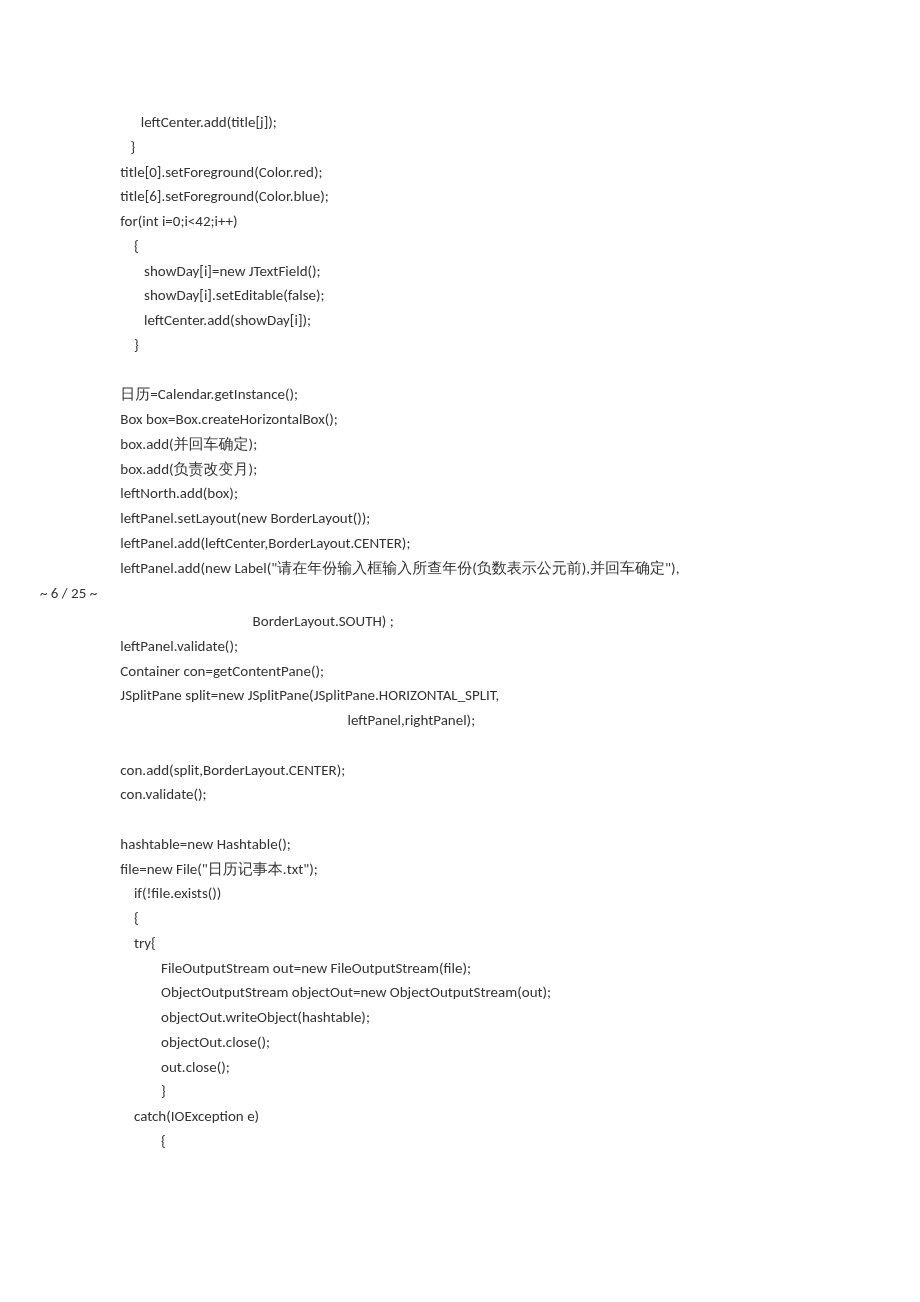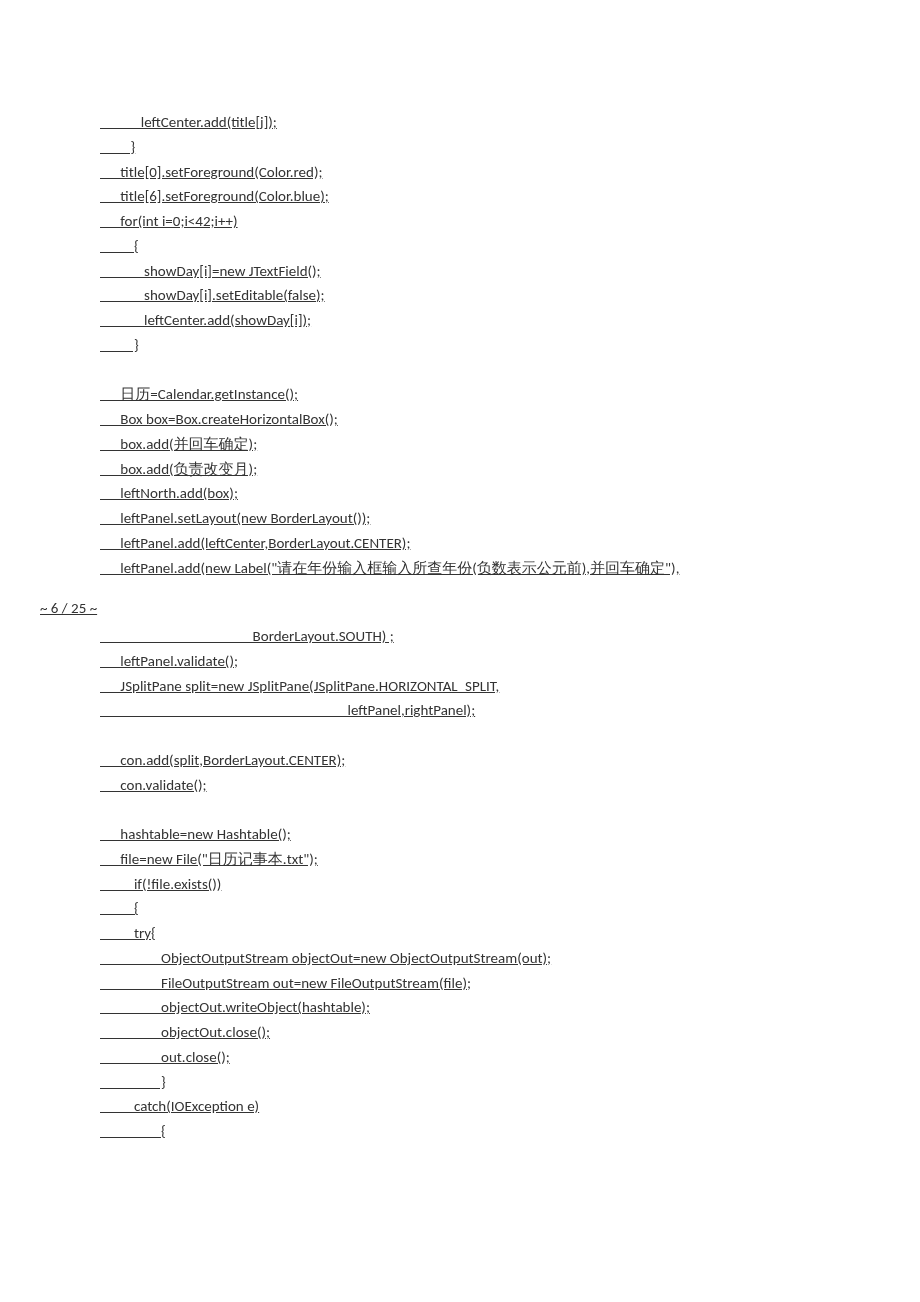--- a/index.html
+++ b/index.html
@@ -7,28 +7,27 @@
       padding: 0;
       background: #ffffff;
       font-family: Calibri, "Microsoft YaHei", Arial, sans-serif;
       font-size: 15px;
       line-height: 1.65;
       color: #333;
       width: 920px;
     }
     .page {
       padding: 110px 100px 60px 100px;
-      text-decoration: underline;
     }
     .code-line {
       white-space: pre;
       font-family: Calibri, "Microsoft YaHei", Arial, sans-serif;
     }
     .page-num {
-      margin: 16px 0 3px -60px;
+      margin: 1px 0 3px -60px;
       font-family: Calibri, Arial, sans-serif;
     }
     .blank-line {
       height: 1.65em;
     }
   </style>
 </head>
 <body>
 
 <div class="page">
@@ -50,33 +49,34 @@
       <div class="code-line">      box.add(负责改变月);</div>
       <div class="code-line">      leftNorth.add(box);</div>
       <div class="code-line">      leftPanel.setLayout(new BorderLayout());</div>
       <div class="code-line">      leftPanel.add(leftCenter,BorderLayout.CENTER);</div>
       <div class="code-line">      leftPanel.add(new Label("请在年份输入框输入所查年份(负数表示公元前),并回车确定"),</div>
     </div>
   <div class="page-num">~ 6 / 25 ~</div>
   <div id="block2">
       <div class="code-line">                                             BorderLayout.SOUTH) ;</div>
       <div class="code-line">      leftPanel.validate();</div>
+      <div class="code-line">      Container con=getContentPane();</div>
       <div class="code-line">      JSplitPane split=new JSplitPane(JSplitPane.HORIZONTAL_SPLIT,</div>
       <div class="code-line">                                                                         leftPanel,rightPanel);</div>
       <div class="blank-line"></div>
       <div class="code-line">      con.add(split,BorderLayout.CENTER);</div>
       <div class="code-line">      con.validate();</div>
       <div class="blank-line"></div>
       <div class="code-line">      hashtable=new Hashtable();</div>
       <div class="code-line">      file=new File("日历记事本.txt");</div>
       <div class="code-line">          if(!file.exists())</div>
       <div class="code-line">          {</div>
       <div class="code-line">          try{</div>
+      <div class="code-line">                  FileOutputStream out=new FileOutputStream(file);</div>
       <div class="code-line">                  ObjectOutputStream objectOut=new ObjectOutputStream(out);</div>
-      <div class="code-line">                  FileOutputStream out=new FileOutputStream(file);</div>
       <div class="code-line">                  objectOut.writeObject(hashtable);</div>
       <div class="code-line">                  objectOut.close();</div>
       <div class="code-line">                  out.close();</div>
       <div class="code-line">                  }</div>
       <div class="code-line">          catch(IOException e)</div>
       <div class="code-line">                  {</div>
     </div>
 </div>
 
 </body></html>

